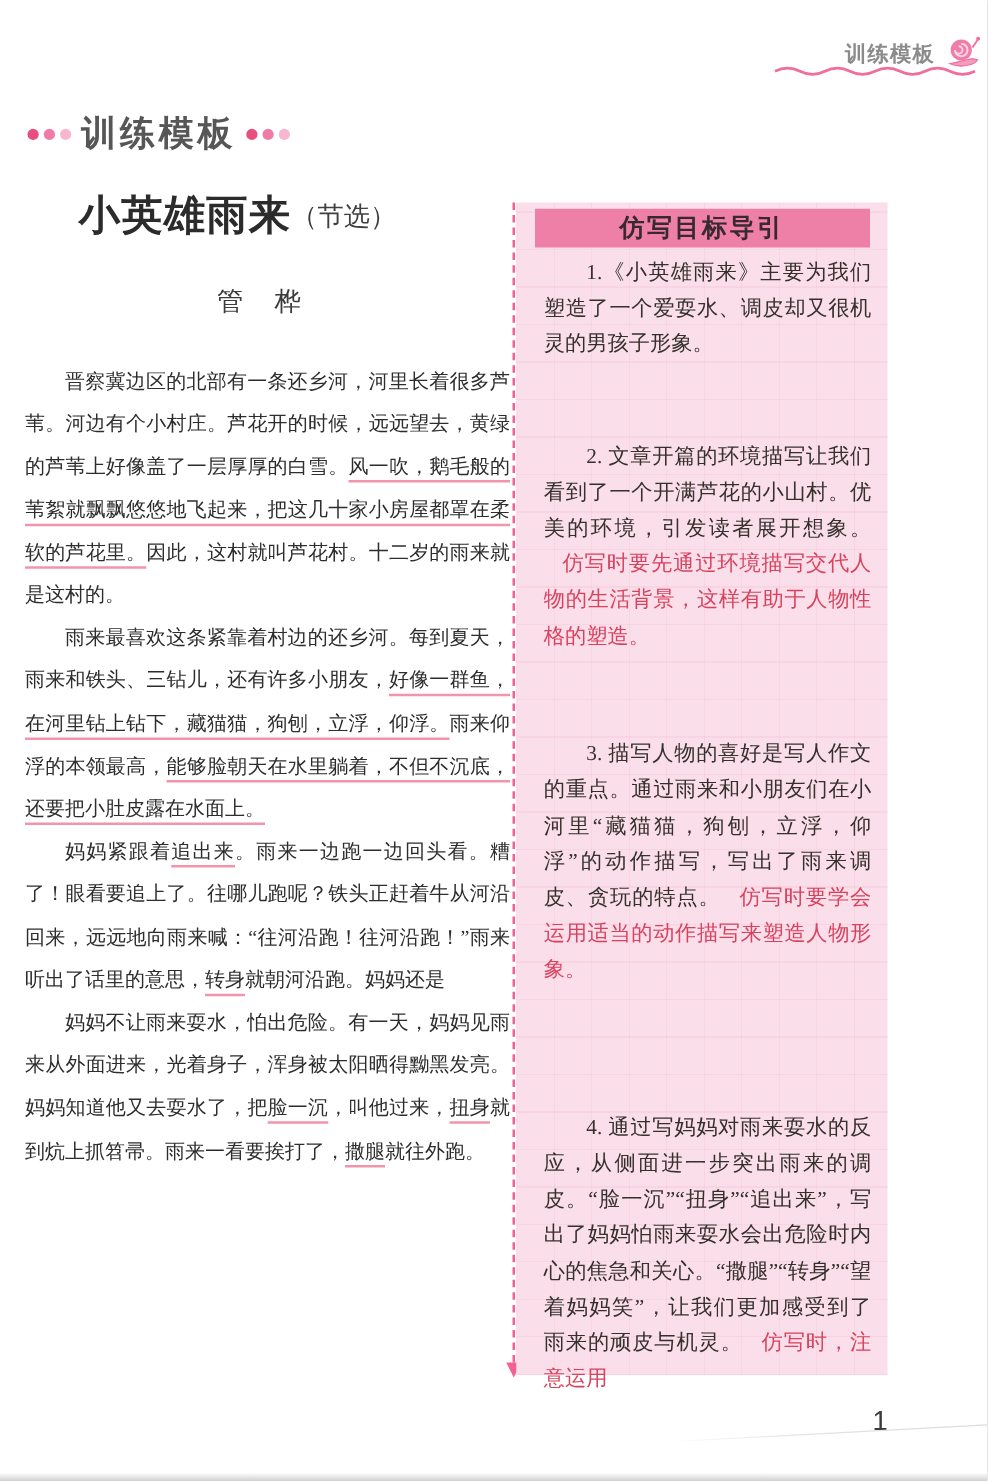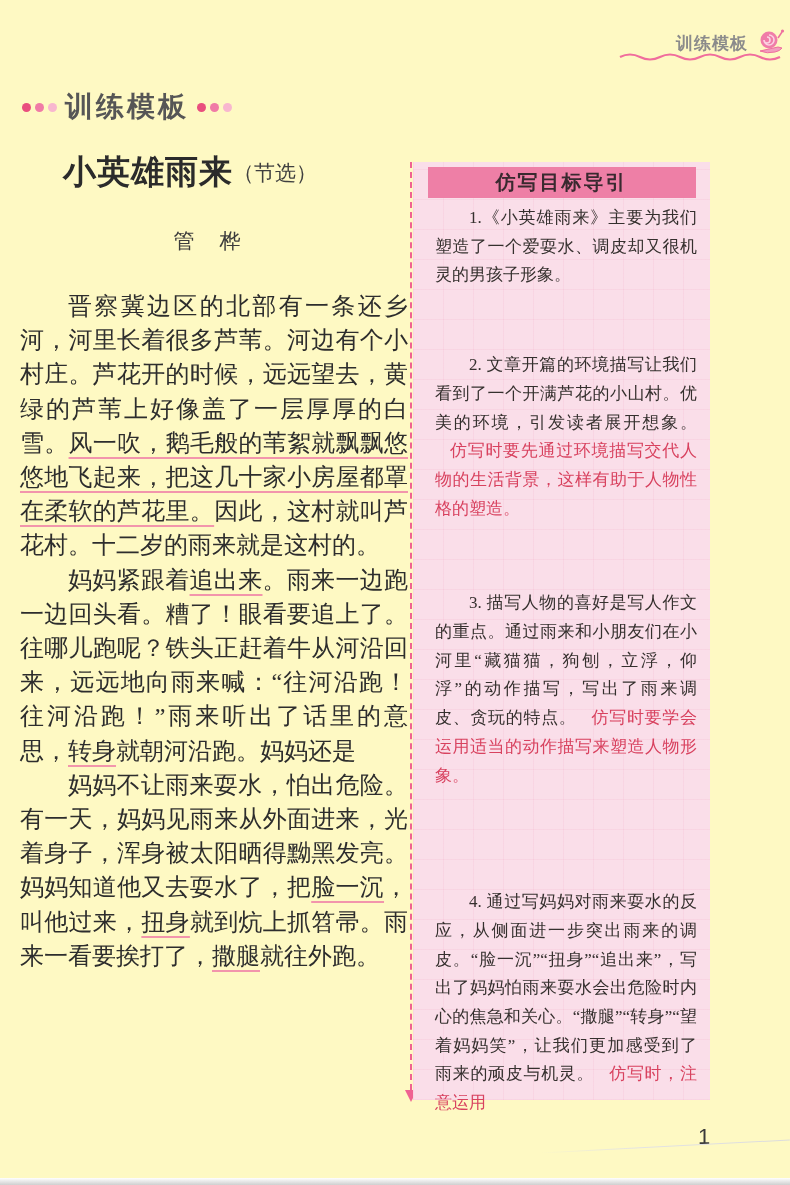--- a/index.html
+++ b/index.html
@@ -1,17 +1,17 @@
 <!DOCTYPE html>
 <html style="--accent-pink: #ee7fa6; --light-pink: #fadee9; --underline-pink: #f295ac; --guide-red: #d8425f; --dash-pink: #ef6292; --dot-dark: #e94f7e; --dot-mid: #f07ba6; --dot-light: #f8b7cf;"><head>
 <meta charset="utf-8">
 <style>
   html,body{margin:0;padding:0;background:#e9e9e9;}
   .page{
-    position:relative;width:790px;height:1185px;background:#fef9c3;
+    position:relative;width:790px;height:1185px;background:#ffffff;
     font-family:"Liberation Serif","DejaVu Serif",serif;
     overflow:hidden;margin:0 auto;
     box-shadow:0 0 4px rgba(0,0,0,.25);
   }
   
   .corner-tab{position:absolute;top:28px;left:618px;width:170px;height:34px;}
   .corner-label{
     position:absolute;top:4px;left:58px;
     font-family:"Liberation Sans","DejaVu Sans",sans-serif;
     font-size:17px;font-weight:600;color:#8b8b8b;letter-spacing:1px;white-space:nowrap;
@@ -33,21 +33,21 @@
   .title-main{
     font-family:"Liberation Sans","DejaVu Sans",sans-serif;
     font-size:33px;font-weight:700;color:#2b2b2b;letter-spacing:1px;
   }
   .title-suffix{font-size:21px;color:#3f3f3f;vertical-align:3px;}
   .author{position:absolute;top:227px;left:0;width:416px;text-align:center;
     font-size:21px;color:#3c3c3c;letter-spacing:2px;}
   
   .article-body{
     position:absolute;top:289px;left:20px;width:388px;
-    font-size:24px;line-height:34.2px;color:#2d2d2d;
+    font-size:16px;line-height:34.2px;color:#2d2d2d;
     text-align:justify;text-justify:inter-ideograph;
   }
   .article-body p{margin:0;text-indent:2em;}
   .uline{
     text-decoration:underline;
     text-decoration-color:var(--underline-pink,#f295ac);
     text-decoration-thickness:2px;
     text-underline-offset:6px;
   }
   
@@ -122,20 +122,21 @@
       <span class="dot d3"></span>
   </div>
 
   <div class="title-row">
     <span class="title-main">小英雄雨来</span><span class="title-suffix">（节选）</span>
   </div>
   <div class="author">管　桦</div>
 
   <div class="article-body">
       <p><span>晋察冀边区的北部有一条还乡河，河里长着很多芦苇。河边有个小村庄。芦花开的时候，远远望去，黄绿的芦苇上好像盖了一层厚厚的白雪。</span><span class="uline">风一吹，鹅毛般的苇絮就飘飘悠悠地飞起来，把这几十家小房屋都罩在柔软的芦花里。</span><span>因此，这村就叫芦花村。十二岁的雨来就是这村的。</span></p>
+      <p><span>雨来最喜欢这条紧靠着村边的还乡河。每到夏天，雨来和铁头、三钻儿，还有许多小朋友，</span><span class="uline">好像一群鱼，在河里钻上钻下，藏猫猫，狗刨，立浮，仰浮。</span><span>雨来仰浮的本领最高，</span><span class="uline">能够脸朝天在水里躺着，不但不沉底，还要把小肚皮露在水面上。</span></p>
       <p><span>妈妈紧跟着</span><span class="uline">追出来</span><span>。雨来一边跑一边回头看。糟了！眼看要追上了。往哪儿跑呢？铁头正赶着牛从河沿回来，远远地向雨来喊：“往河沿跑！往河沿跑！”雨来听出了话里的意思，</span><span class="uline">转身</span><span>就朝河沿跑。妈妈还是</span></p>
       <p><span>妈妈不让雨来耍水，怕出危险。有一天，妈妈见雨来从外面进来，光着身子，浑身被太阳晒得黝黑发亮。妈妈知道他又去耍水了，把</span><span class="uline">脸一沉</span><span>，叫他过来，</span><span class="uline">扭身</span><span>就到炕上抓笤帚。雨来一看要挨打了，</span><span class="uline">撒腿</span><span>就往外跑。</span></p>
     </div>
 
   <div class="sidebar-dash"></div>
   <div class="sidebar-arrow"></div>
 
   <aside class="sidebar">
     <div class="sidebar-banner">
       <span>仿写目标导引</span>

